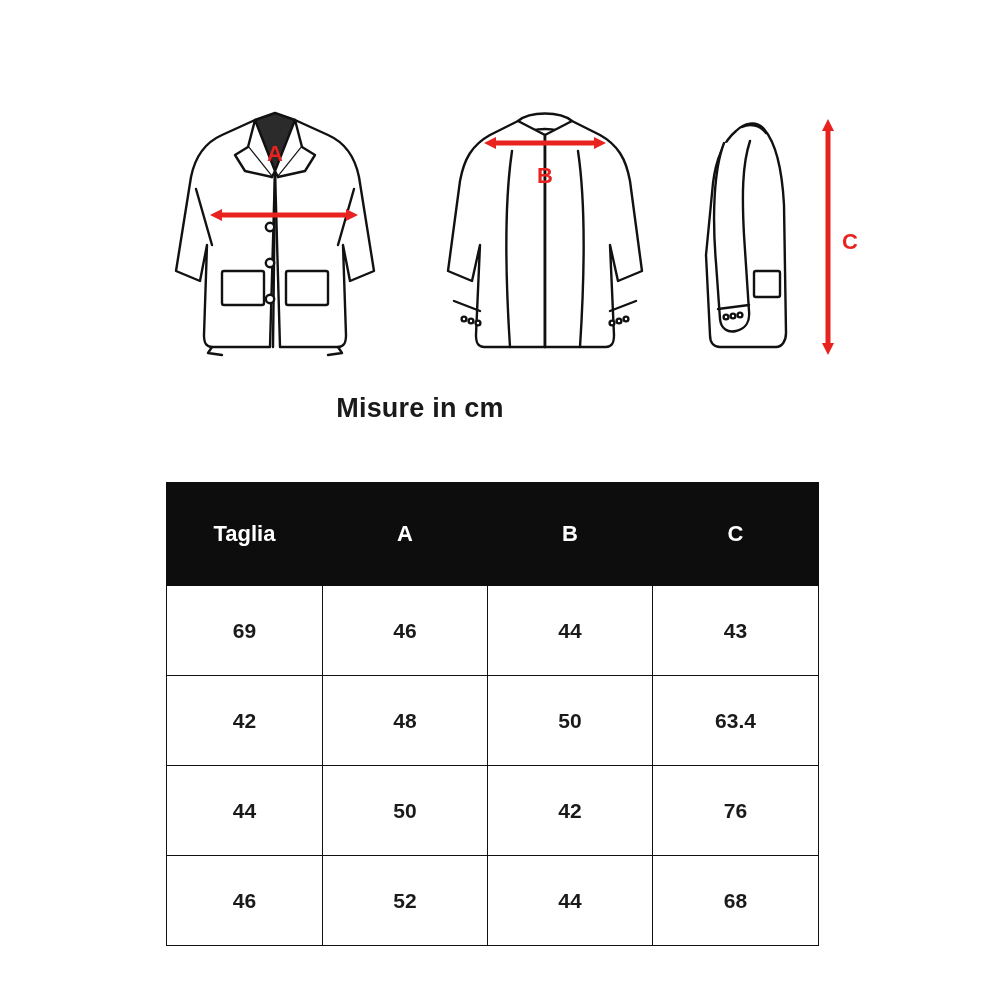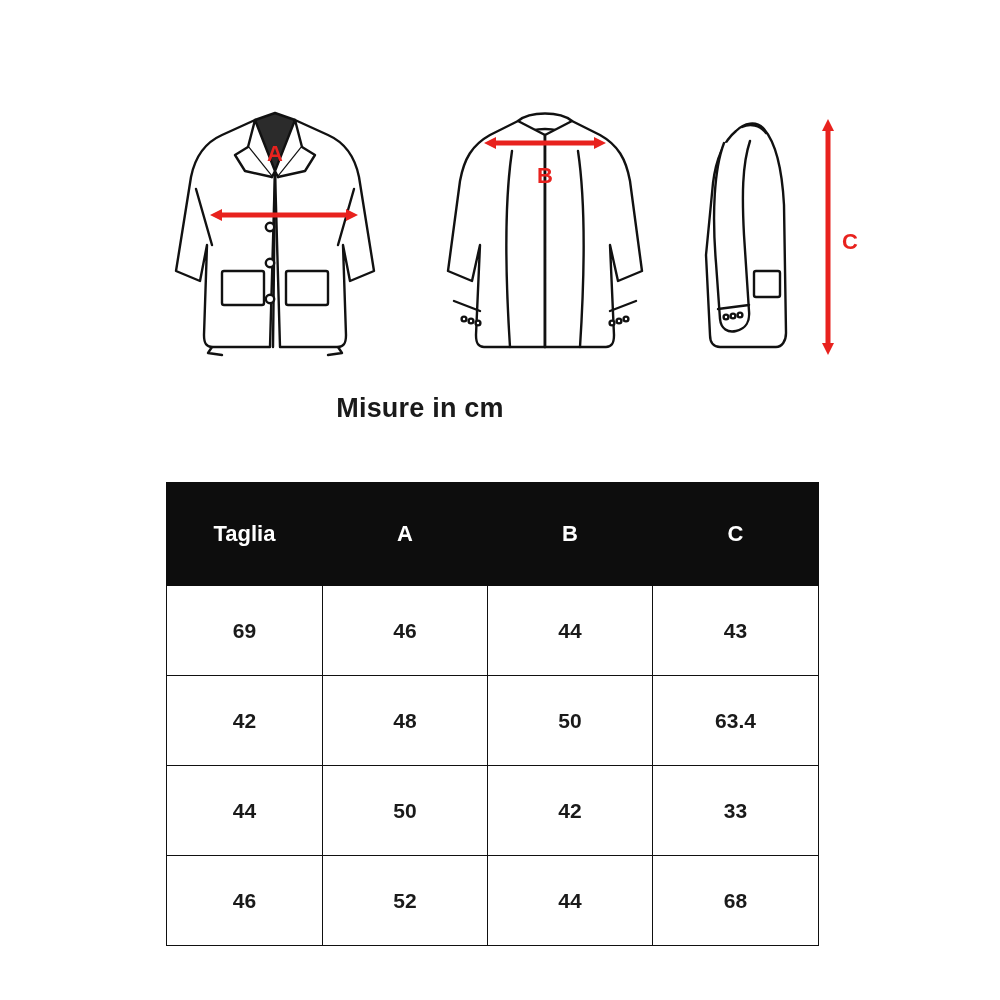--- a/index.html
+++ b/index.html
@@ -225,21 +225,21 @@
         <tr>
           <td>42</td>
           <td>48</td>
           <td>50</td>
           <td>63.4</td>
         </tr>
         <tr>
           <td>44</td>
           <td>50</td>
           <td>42</td>
-          <td>33</td>
+          <td>76</td>
         </tr>
         <tr>
           <td>46</td>
           <td>52</td>
           <td>44</td>
           <td>68</td>
         </tr>
       </tbody>
     </table>
   </div>

